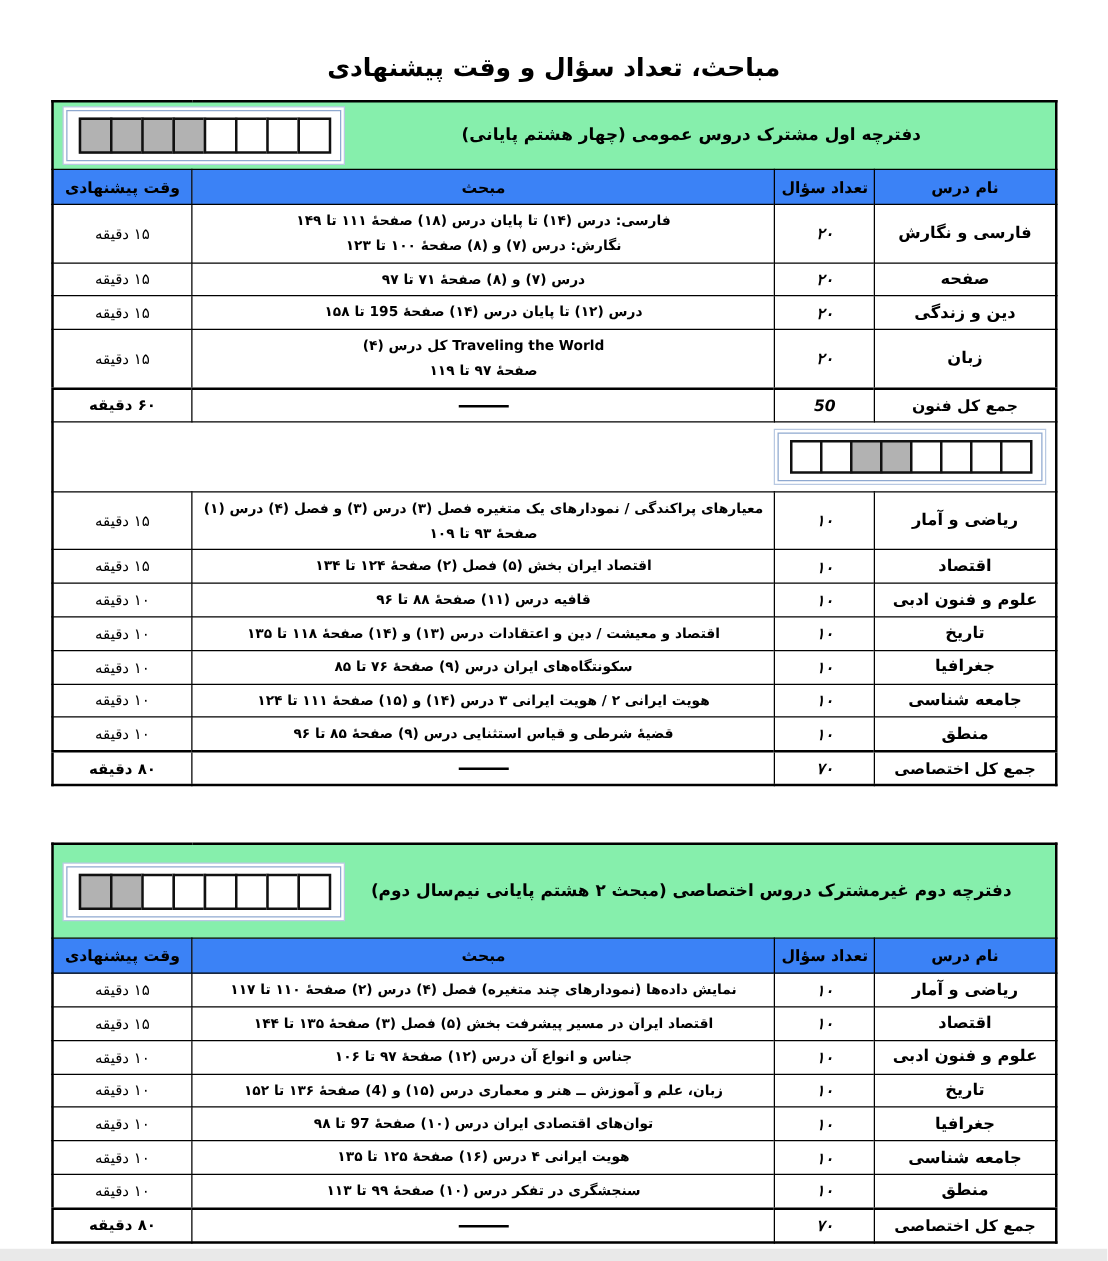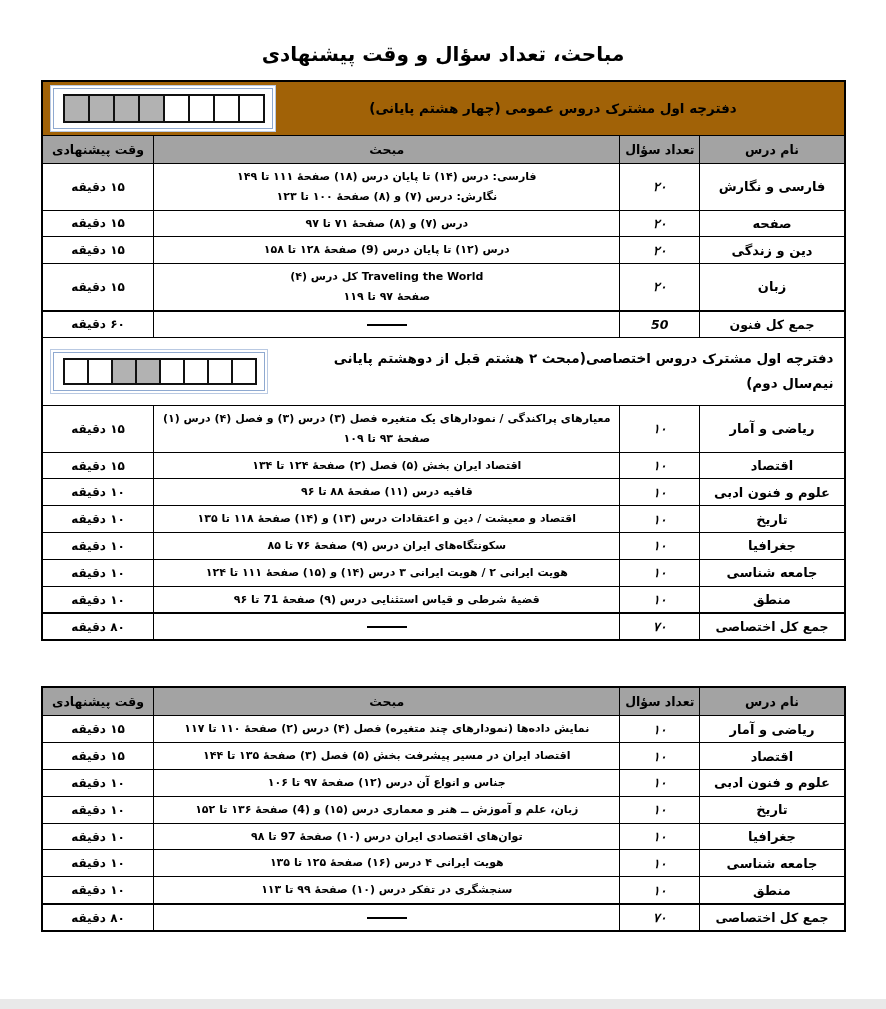--- a/index.html
+++ b/index.html
@@ -15,21 +15,21 @@
   .content{width:805px;margin:14px auto 0 auto;}
   table.sheet{
     width:100%;border-collapse:collapse;table-layout:fixed;
     border:2.5px solid #000;
   }
   table.sheet td,table.sheet th{border:1px solid #000;vertical-align:middle;}
   col.c-name{width:18%;} col.c-count{width:10%;} col.c-topic{width:58%;} col.c-time{width:14%;}
 
   
   td.band{
-    background:#a16207;border-bottom:2px solid #000;padding:6px 10px;margin-left:27px;
+    background:#86efac;border-bottom:2px solid #000;padding:6px 10px;margin-left:27px;
   }
   .band-flex{display:flex;align-items:center;}
   .band-title{
     flex:1;text-align:center;font-weight:800;font-size:13.5px;line-height:1.5;
   }
   td.band2{
     background:#ffffff;border-top:2px solid #000;border-bottom:2px solid #000;
     padding:8px 10px;
   }
   .band2-flex{display:flex;align-items:center;}
@@ -48,29 +48,29 @@
   }
   .abox{
     width:27px;height:29px;background:#fff;border:2px solid #111;
     margin-right:-2px;box-sizing:border-box;
   }
   .abox.filled{background:#b2b2b2;}
   .strip.small .abox{width:26px;height:27px;}
 
   
   tr.cols td{
-    background:#a3a3a3;font-weight:700;font-size:12.5px;text-align:center;
+    background:#3b82f6;font-weight:700;font-size:12.5px;text-align:center;
     padding:6px 4px;border-bottom:1.5px solid #000;
   }
 
   
   td.c-name{font-weight:700;font-size:13px;text-align:center;padding:5px 4px;}
   td.c-count{font-weight:700;font-size:12.5px;text-align:center;padding:5px 2px;font-style:italic;}
   td.c-topic{font-weight:700;font-size:11px;text-align:center;padding:3px 8px;}
-  td.c-time{font-weight:700;font-size:12px;text-align:center;padding:5px 4px;}
+  td.c-time{font-weight:400;font-size:12px;text-align:center;padding:5px 4px;}
   .topic-line{line-height:1.8;}
   tr.total td{border-top:2px solid #000;font-weight:800;}
   tr.total td.c-name{font-size:12.5px;}
   tr.total td.c-time,{font-size:12.5px;}
   .dash-line{
     display:inline-block;width:40px;border-top:2.5px solid #000;vertical-align:middle;
   }
   .gap{height:45px;}
   .page-bottom-strip{
     position:absolute;left:0;bottom:0;width:886px;height:10px;background:#e9e9e9;
@@ -133,21 +133,21 @@
           <td class="c-count">۲۰</td>
           <td class="c-topic">
             <div class="topic-line" dir="rtl">درس (۷) و (۸) صفحهٔ ۷۱ تا ۹۷</div>
           </td>
           <td class="c-time">۱۵ دقیقه</td>
         </tr>
         <tr>
           <td class="c-name">دین و زندگی</td>
           <td class="c-count">۲۰</td>
           <td class="c-topic">
-            <div class="topic-line" dir="rtl">درس (۱۲) تا پایان درس (9) صفحهٔ ۱۲۸ تا ۱۵۸</div>
+            <div class="topic-line" dir="rtl">درس (۱۲) تا پایان درس (۱۴) صفحهٔ 195 تا ۱۵۸</div>
           </td>
           <td class="c-time">۱۵ دقیقه</td>
         </tr>
         <tr>
           <td class="c-name">زبان</td>
           <td class="c-count">۲۰</td>
           <td class="c-topic">
             <div class="topic-line" dir="rtl">Traveling the World کل درس (۴)</div>
             <div class="topic-line" dir="rtl">صفحهٔ ۹۷ تا ۱۱۹</div>
           </td>
@@ -157,21 +157,20 @@
           <td class="c-name">جمع کل فنون</td>
           <td class="c-count">50</td>
           <td class="c-topic"><span class="dash-line"></span></td>
           <td class="c-time">۶۰ دقیقه</td>
         </tr>
       </tbody>
     <tbody>
         <tr>
       <td class="band2" colspan="4">
         <div class="band2-flex">
-          <div class="band2-title">دفترچه اول مشترک دروس اختصاصی(مبحث ۲ هشتم قبل از دوهشتم پایانی نیم‌سال دوم)</div>
           <div class="band2-strip-wrap">
             <div class="strip small">
                   <div class="abox"></div>
                   <div class="abox"></div>
                   <div class="abox filled"></div>
                   <div class="abox filled"></div>
                   <div class="abox"></div>
                   <div class="abox"></div>
                   <div class="abox"></div>
                   <div class="abox"></div>
@@ -227,21 +226,21 @@
           <td class="c-count">۱۰</td>
           <td class="c-topic">
             <div class="topic-line" dir="rtl">هویت ایرانی ۲ / هویت ایرانی ۳ درس (۱۴) و (۱۵) صفحهٔ ۱۱۱ تا ۱۲۴</div>
           </td>
           <td class="c-time">۱۰ دقیقه</td>
         </tr>
         <tr>
           <td class="c-name">منطق</td>
           <td class="c-count">۱۰</td>
           <td class="c-topic">
-            <div class="topic-line" dir="rtl">قضیهٔ شرطی و قیاس استثنایی درس (۹) صفحهٔ 71 تا ۹۶</div>
+            <div class="topic-line" dir="rtl">قضیهٔ شرطی و قیاس استثنایی درس (۹) صفحهٔ ۸۵ تا ۹۶</div>
           </td>
           <td class="c-time">۱۰ دقیقه</td>
         </tr>
         <tr class="total">
           <td class="c-name">جمع کل اختصاصی</td>
           <td class="c-count">۷۰</td>
           <td class="c-topic"><span class="dash-line"></span></td>
           <td class="c-time">۸۰ دقیقه</td>
         </tr>
       </tbody>
@@ -250,20 +249,37 @@
   <div class="gap"></div>
 
   <table class="sheet">
     <colgroup>
         <col class="c-name">
         <col class="c-count">
         <col class="c-topic">
         <col class="c-time">
       </colgroup>
     <tbody>
+        <tr>
+      <td class="band" colspan="4" id="band3">
+        <div class="band-flex">
+          <div class="band-title">دفترچه دوم غیرمشترک دروس اختصاصی (مبحث ۲ هشتم پایانی نیم‌سال دوم)</div>
+          <div class="strip">
+                <div class="abox filled"></div>
+                <div class="abox filled"></div>
+                <div class="abox"></div>
+                <div class="abox"></div>
+                <div class="abox"></div>
+                <div class="abox"></div>
+                <div class="abox"></div>
+                <div class="abox"></div>
+              </div>
+        </div>
+      </td>
+    </tr>
     <tr class="cols">
       <td>نام درس</td>
       <td>تعداد سؤال</td>
       <td>مبحث</td>
       <td>وقت پیشنهادی</td>
     </tr>
     </tbody>
       <tbody>
         <tr>
           <td class="c-name">ریاضی و آمار</td>

